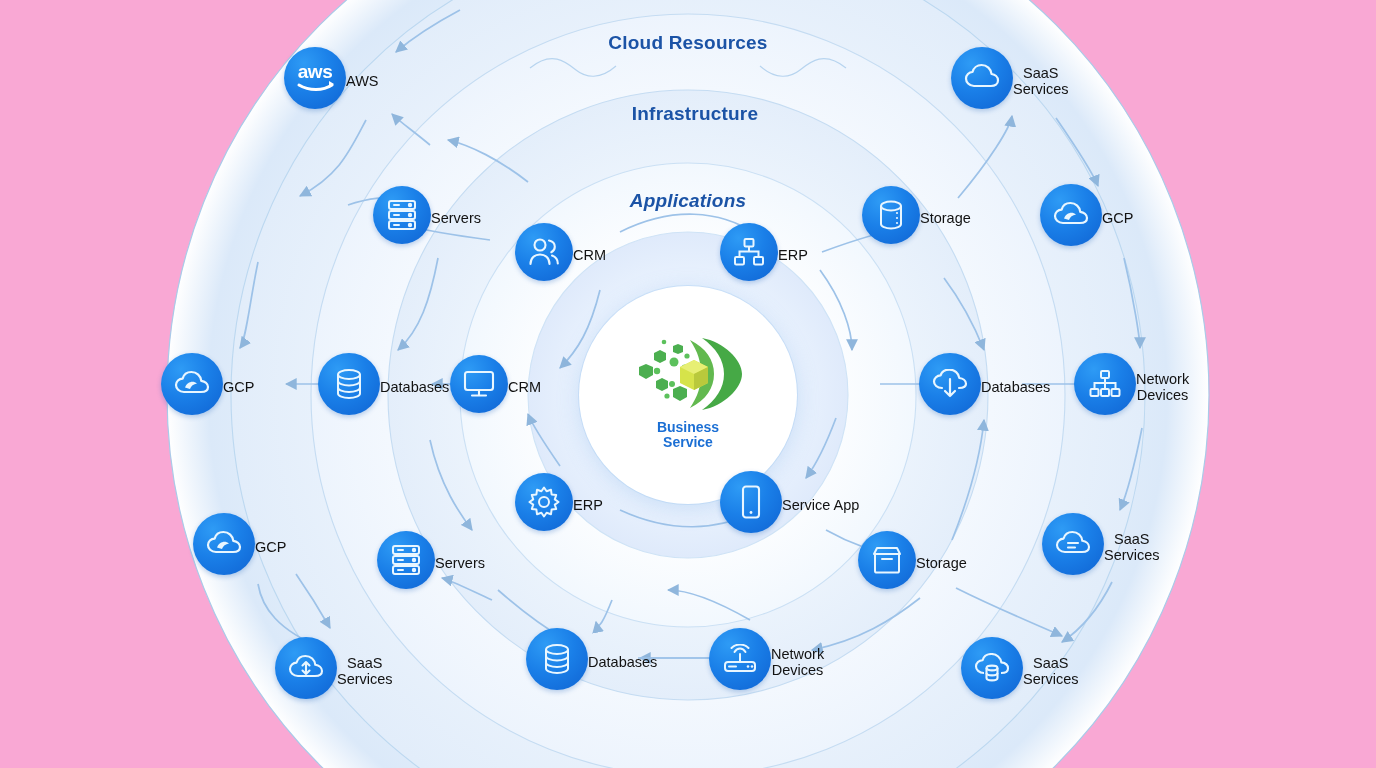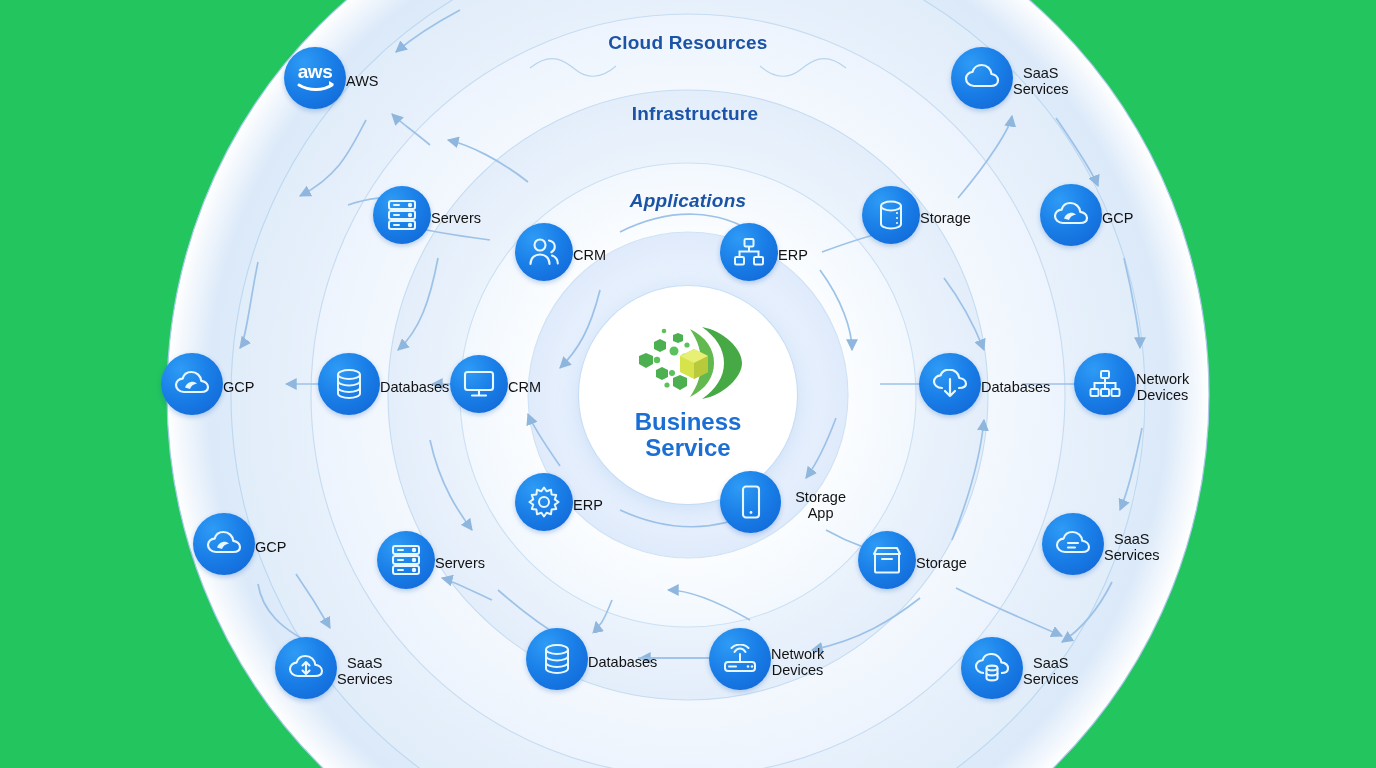--- a/index.html
+++ b/index.html
@@ -10,21 +10,21 @@
   body {
     width: 1376px;
     height: 768px;
     overflow: hidden;
     font-family: "Liberation Sans", sans-serif;
   }
   #stage {
     position: relative;
     width: 1376px;
     height: 768px;
-    background: #22c55e;
+    background: #f9a8d4;
     overflow: hidden;
   }
   #rings-svg, #links-svg {
     position: absolute;
     left: 0;
     top: 0;
     width: 1376px;
     height: 768px;
   }
   .ring-label {
@@ -83,21 +83,21 @@
     flex-direction: column;
     align-items: center;
     justify-content: center;
   }
   #core .core-logo {
     margin-top: -6px;
   }
   #core .core-label {
     margin-top: 4px;
     color: #1b6fd4;
-    font-size: 24px;
+    font-size: 14px;
     font-weight: bold;
     line-height: 1.08;
     text-align: center;
     white-space: pre-line;
   }
   .aws-word {
     font-family: "Liberation Sans", sans-serif;
     font-size: 19px;
     font-weight: bold;
     fill: #ffffff;
@@ -494,16 +494,16 @@
     <div class="caption">ERP</div>
   </div>
 
   <div class="node big" style="left:790px; top:502px;">
     <div class="bubble">
       <svg width="24" height="34" viewBox="0 0 24 34" fill="none" stroke="#e8f6ff" stroke-width="2.1" stroke-linejoin="round">
         <rect x="4" y="1.5" width="16" height="31" rx="3"></rect>
         <circle cx="12" cy="27.5" r="1.4" fill="#e8f6ff" stroke="none"></circle>
       </svg>
     </div>
-    <div class="caption">Storage App</div>
+    <div class="caption">Service App</div>
   </div>
 
 </div>
 
 </body></html>

